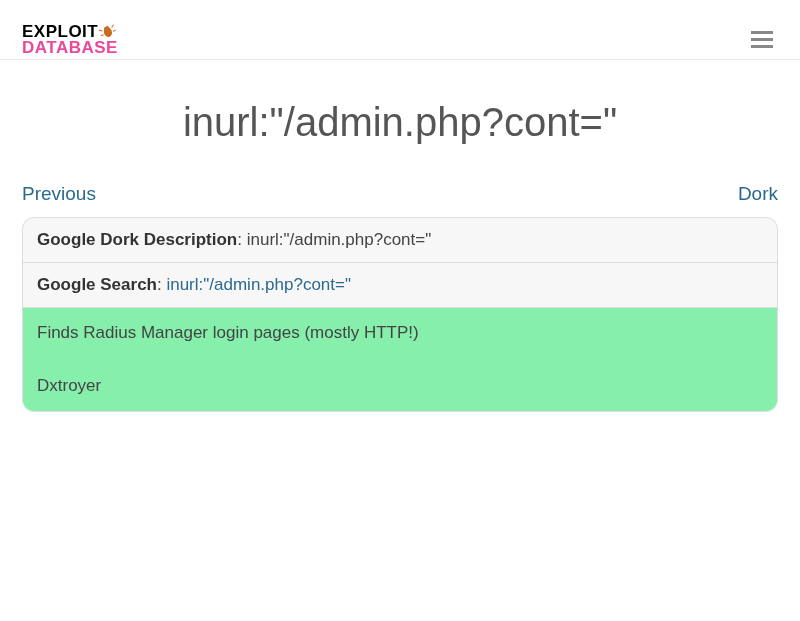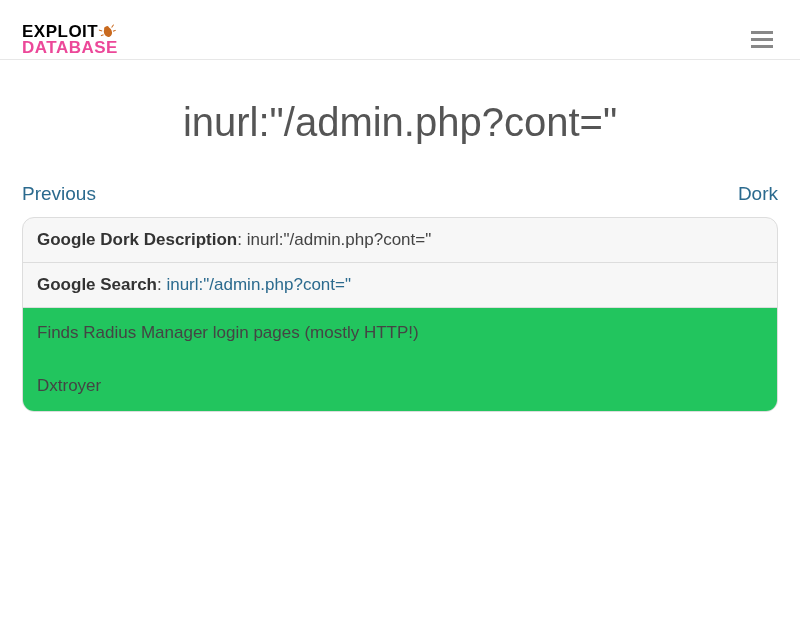--- a/index.html
+++ b/index.html
@@ -88,21 +88,21 @@
       overflow: hidden;
     }
     .card-row {
       padding: 12px 14px;
       border-bottom: 1px solid #ddd;
       font-size: 17px;
       color: #444;
     }
     .card-row:last-child {
       border-bottom: none;
-      background: #22c55e;
+      background: #86efac;
       white-space: pre-line;
       line-height: 1.55;
     }
     .card-row b {
       font-weight: 700;
       color: #333;
     }
     .card-row a {
       color: #2b6a8e;
       text-decoration: none;

